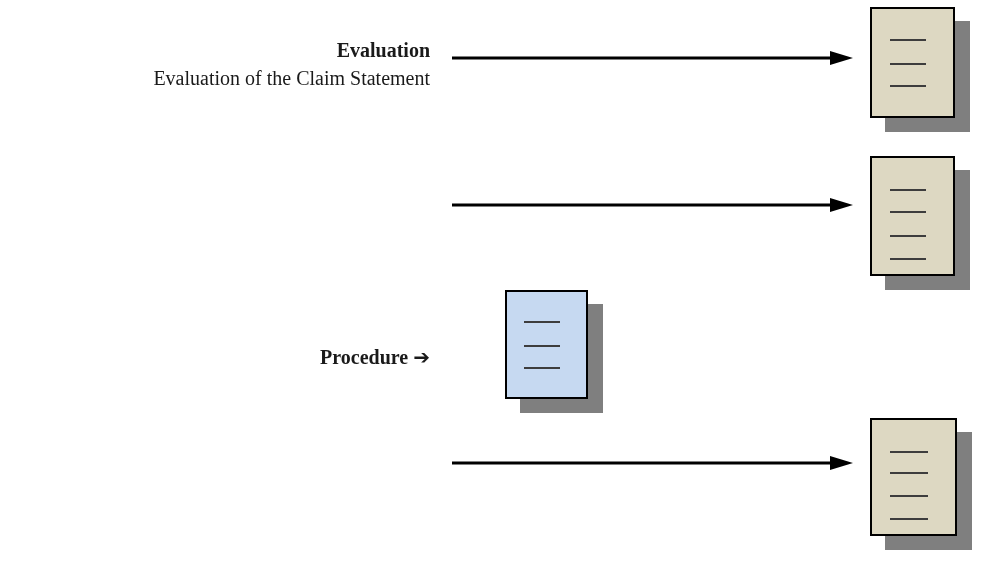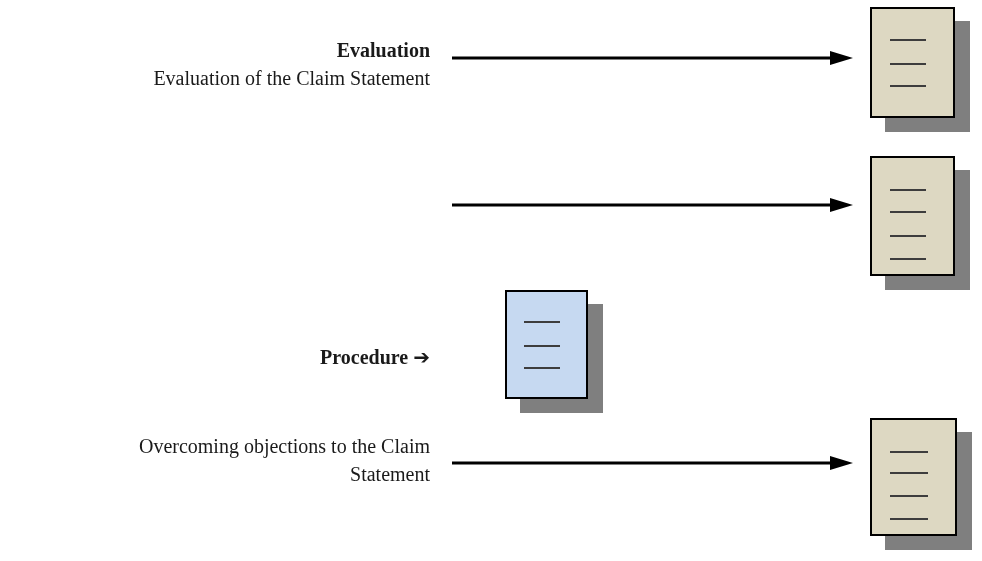--- a/index.html
+++ b/index.html
@@ -106,21 +106,20 @@
   <div class="textblock" id="row3-text">
     <div class="label"><span>Procedure</span> <span class="arrow-glyph">➔</span></div>
   </div>
   <div class="doc blue" id="row3-doc">
     <div class="line" style="top:28%"></div>
     <div class="line" style="top:50%"></div>
     <div class="line" style="top:71%"></div>
   </div>
 
   <div class="textblock" id="row4-text">
-    <div class="desc narrow">Overcoming objections to the Claim Statement</div>
   </div>
   <svg class="arrow-svg" id="row4-arrow" viewBox="0 0 404 24">
     <line x1="2" y1="12" x2="380" y2="12" stroke="#000000" stroke-width="3"></line>
     <polygon points="380,5 380,19 403,12" fill="#000000"></polygon>
   </svg>
   <div class="doc tan" id="row4-doc">
     <div class="line" style="top:27%"></div>
     <div class="line" style="top:46%"></div>
     <div class="line" style="top:66%"></div>
     <div class="line" style="top:86%"></div>

